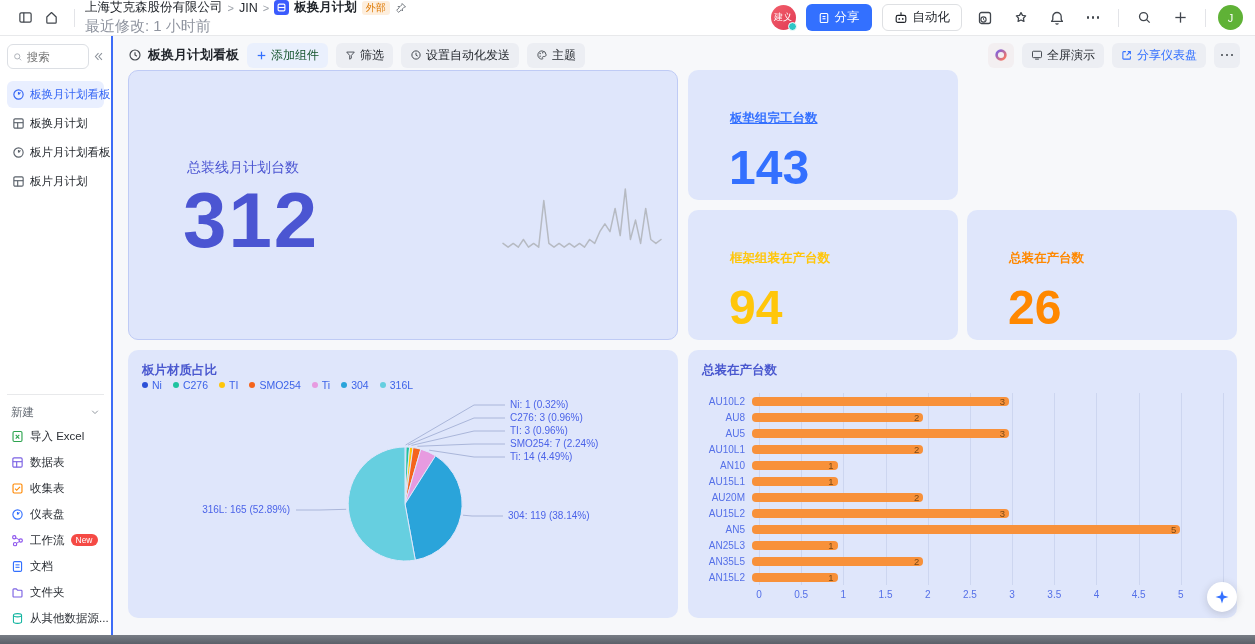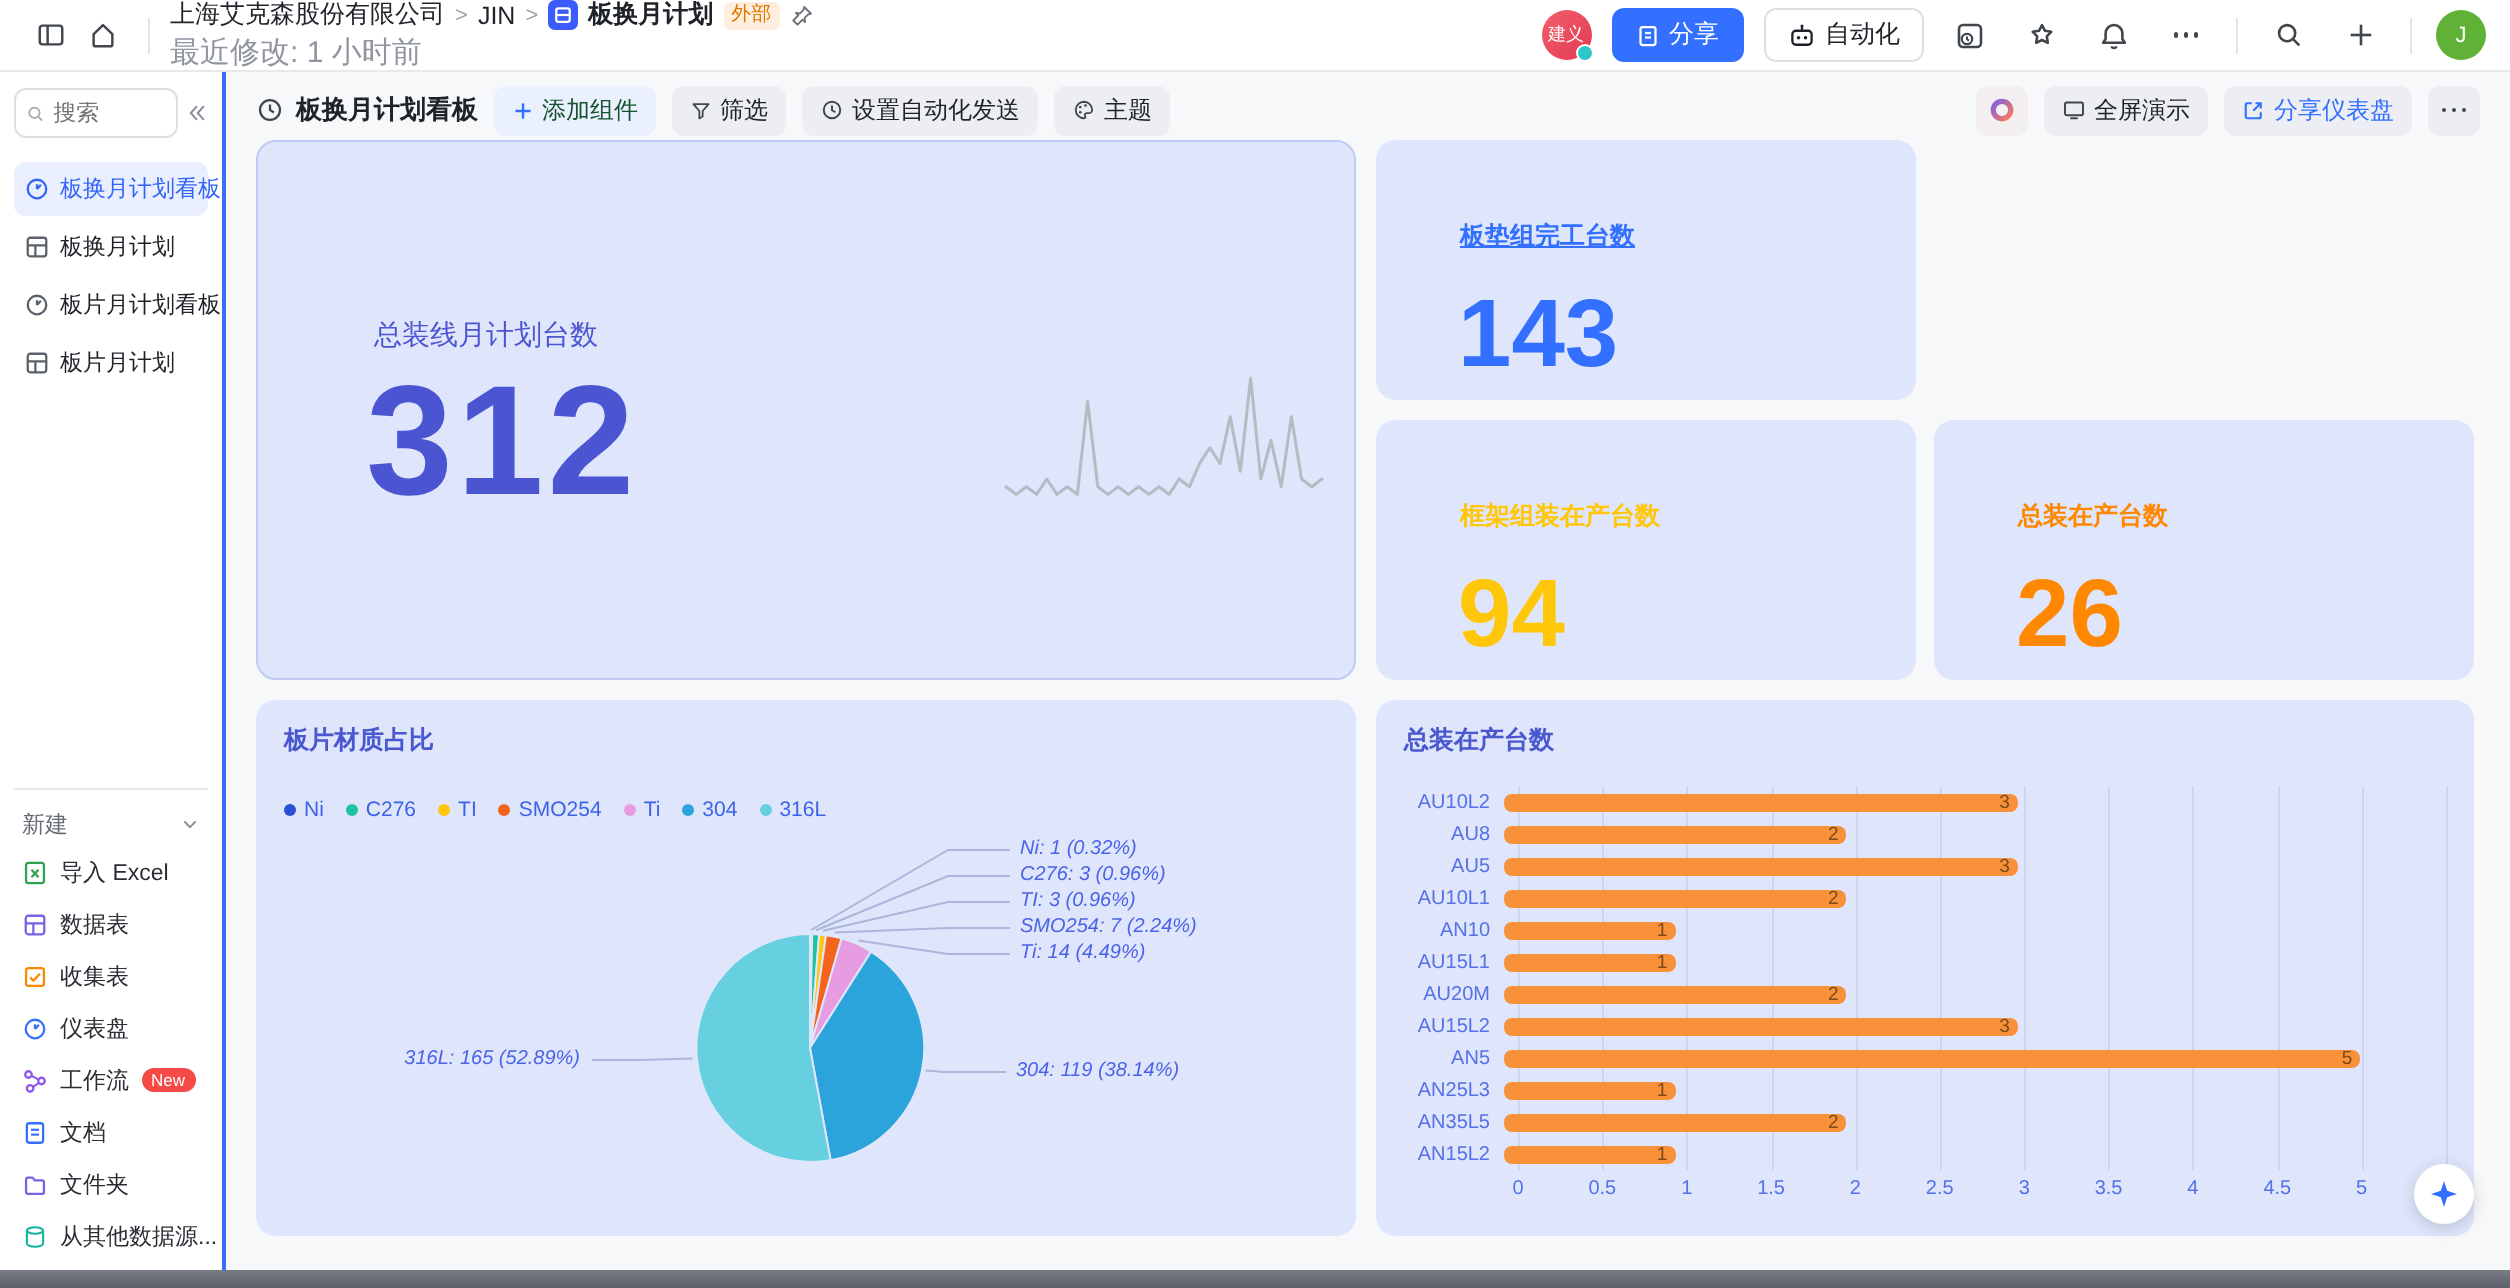--- a/index.html
+++ b/index.html
@@ -86,25 +86,25 @@
   #card-big .stat-value { position:absolute; left:54px; top:104px; font-size:78px; font-weight:bold; letter-spacing:2px;}
   #sparkline { position:absolute; right:14px; top:112px; }
   .stat-card .stat-title { position:absolute; left:42px; top:40px; font-size:12.5px; font-weight:bold;}
   .stat-card .stat-value { position:absolute; left:41px; top:70px; font-size:48px; font-weight:bold;}
   #card-s1 { left:575px; top:34px;  width:270px; height:130px; }
   #card-s2 { left:854px; top:34px;  width:270px; height:130px; }
   #card-s3 { left:575px; top:174px; width:270px; height:130px; }
   #card-s4 { left:854px; top:174px; width:270px; height:130px; }
 
   #card-pie { left:15px; top:314px; width:550px; height:268px; padding:12px 14px; }
-  .legend { display:flex; align-items:center; gap:11px; margin-top:20px; }
+  .legend { display:flex; align-items:center; gap:11px; margin-top:0; }
   .legend-item { display:flex; align-items:center; gap:4px; font-size:10.5px; color:#3d63e8; }
   .legend-dot { width:6px; height:6px; border-radius:50%; }
   #pie-area { position:relative; width:522px; height:208px; margin-top:2px; }
-  .pie-label { position:absolute; font-size:10px; color:#4b63e8; white-space:nowrap;font-style:italic; }
+  .pie-label { position:absolute; font-size:10px; color:#4b63e8; white-space:nowrap; }
 
   #card-bar { left:575px; top:314px; width:549px; height:268px; padding:12px 14px; }
   #bar-chart { position:relative; margin-top:14px; }
   .bar-row { display:flex; align-items:center; height:16px; position:relative; z-index:1;}
   .bar-label { width:50px; text-align:right; padding-right:7px; font-size:10px; color:#5570e8; flex:none;}
   .bar-track { flex:1; position:relative; height:100%; }
   .bar { position:absolute; left:0; top:3.5px; height:9px; border-radius:4px; }
   .bar-val { position:absolute; top:3px; font-size:9.5px; color:#7a4a17; transform:translateX(-100%); padding-right:4px;}
   #grid-overlay { position:absolute; left:57px; right:0; top:0; height:192px; z-index:0;}
   .gridline { position:absolute; top:0; bottom:0; width:1px; background:#cdd6f0; }

